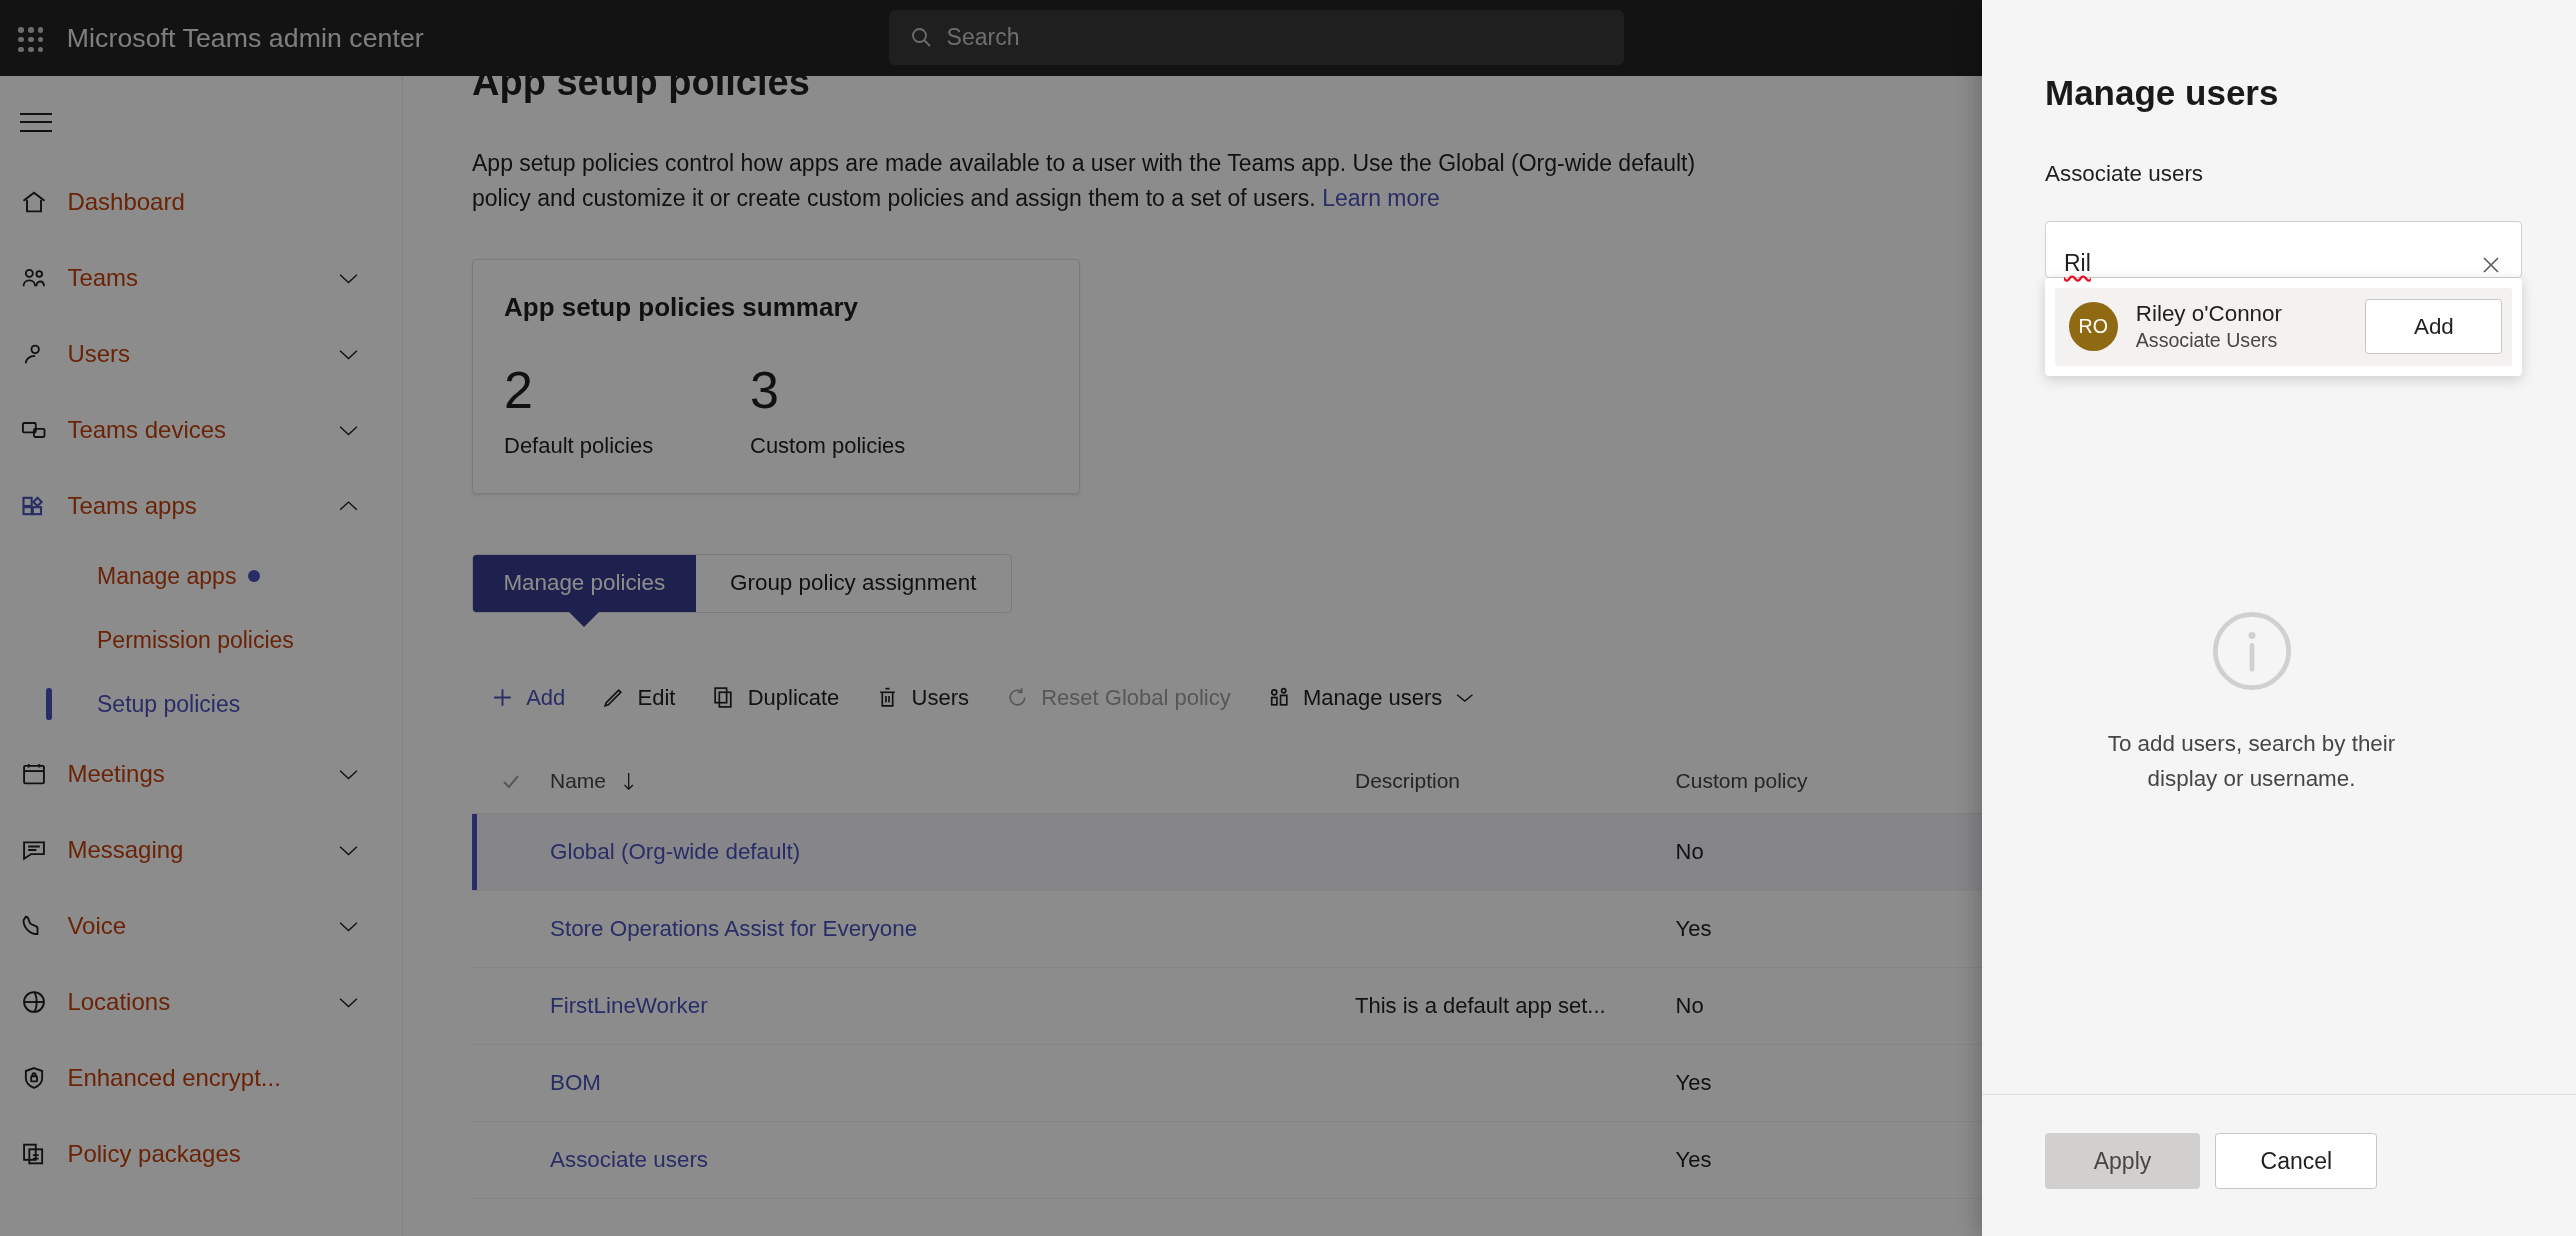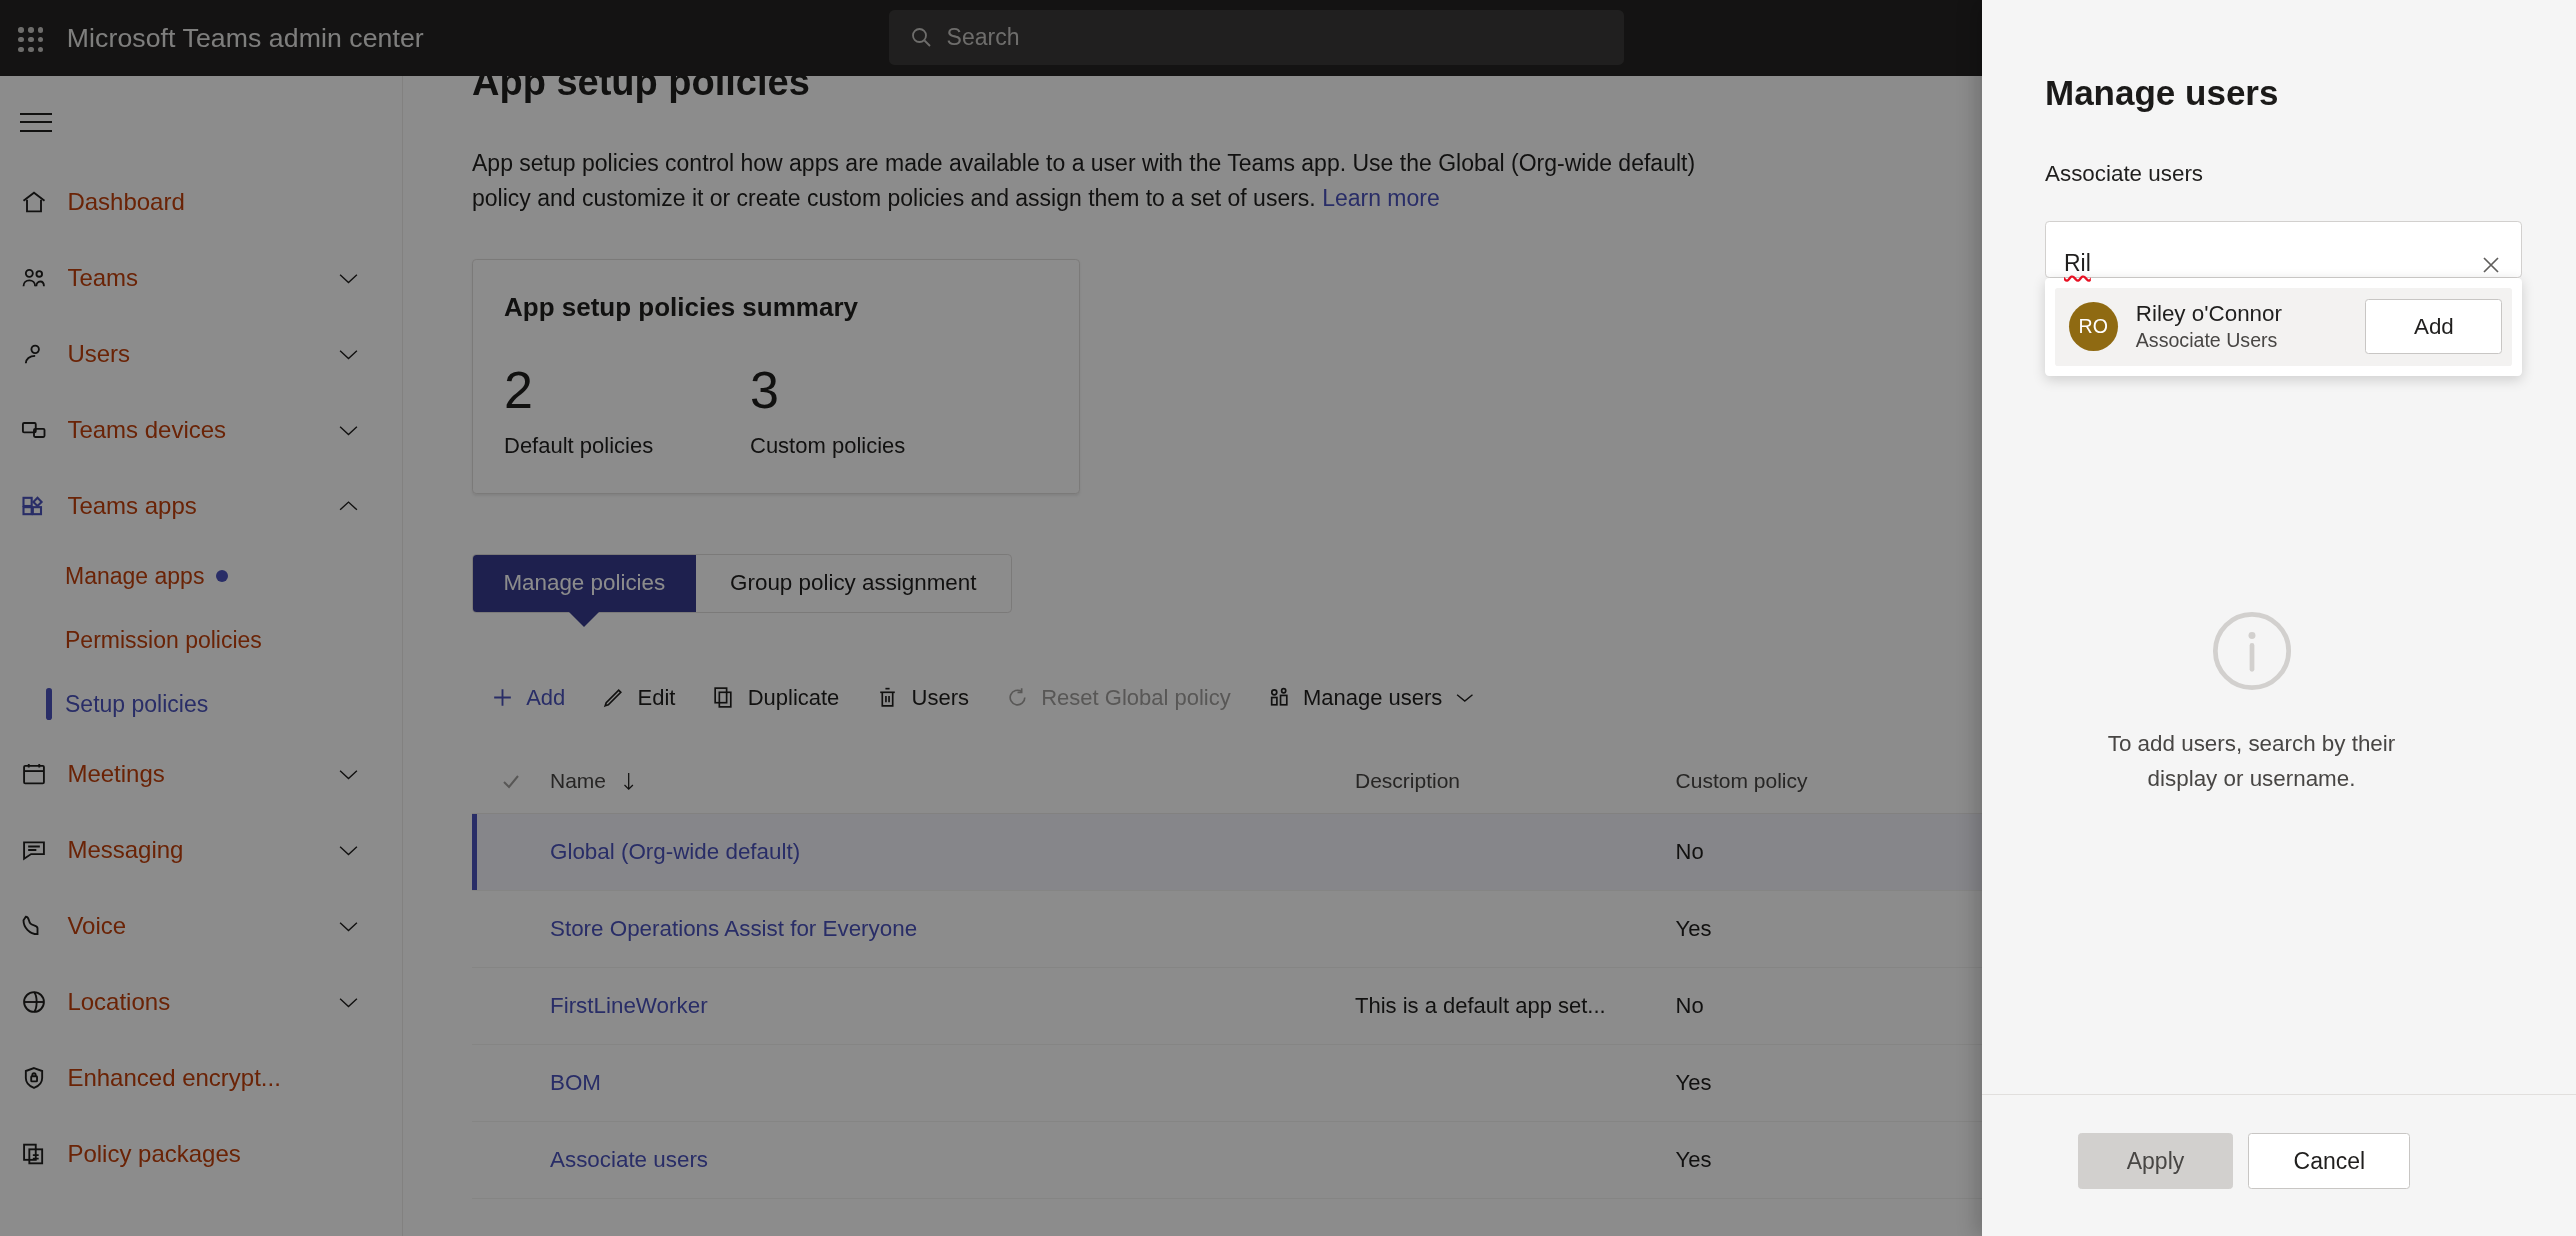--- a/index.html
+++ b/index.html
@@ -41,21 +41,21 @@
     display: flex; flex-direction: column; justify-content: center; gap: 6.3px; }
   .hamburger i { display: block; width: 32px; height: 2.1px; background: #201f1e; }
 
   .navrow {
     display: flex; align-items: center; height: 76px; padding-left: 19.6px; cursor: pointer;
     position: relative;
   }
   .navrow .ico { width: 38px; flex: 0 0 38px; display: flex; align-items: center; justify-content: flex-start; }
   .navrow .lbl { font-size: 24px; color: #c2410c; margin-left: 9.8px; white-space: nowrap; }
   .navrow .chev { position: absolute; right: 43px; width: 21px; height: 12.6px; }
-  .navrow.sub { height: 64px; padding-left: 65px; }
+  .navrow.sub { height: 64px; padding-left: 97px; }
   .navrow.sub .lbl { margin-left: 0; font-size: 23px; }
   .navrow.active .lbl { color: #4b53bc; }
   .navrow.active::before {
     content: ""; position: absolute; left: 46px; top: 50%; transform: translateY(-50%);
     width: 5.6px; height: 32px; border-radius: 2.8px; background: #4b53bc;
   }
   .dot-badge { width: 12px; height: 12px; border-radius: 50%; background: #4b53bc;
     display: inline-block; margin-left: 11.2px; vertical-align: 4.2px; }
 
   
@@ -155,21 +155,21 @@
   .add-btn { width: 137px; height: 55px; background: #fff; border: 0.7px solid #c8c6c4;
     border-radius: 3.5px; font-size: 22.4px; color: #201f1e; cursor: pointer;
     display: flex; align-items: center; justify-content: center; }
 
   .empty-state { position: absolute; left: 0; right: 55px; top: 420px;
     display: flex; flex-direction: column; align-items: center; }
   .info-circle { width: 88px; height: 88px; }
   .empty-text { margin-top: 32px; font-size: 22.4px; color: #484644;
     text-align: center; line-height: 1.55; width: 350px; }
 
-  .panel-foot { border-top: 0.7px solid #e1dfdd; padding: 38px 0 0 96px; height: 143px;
+  .panel-foot { border-top: 0.7px solid #e1dfdd; padding: 38px 0 0 63px; height: 143px;
     display: flex; align-items: flex-start; gap: 15.4px; }
   .pf-btn { height: 56px; border-radius: 3.5px; font-size: 23px; cursor: pointer;
     display: flex; align-items: center; justify-content: center; }
   .pf-apply { width: 155px; background: #d2d0ce; color: #484644; border: 0.7px solid #d2d0ce; cursor: default; }
   .pf-cancel { width: 162px; background: #ffffff; color: #201f1e; border: 0.7px solid #c8c6c4; }
   svg { display: block; }
 </style>
 </head>
 <body>
 

